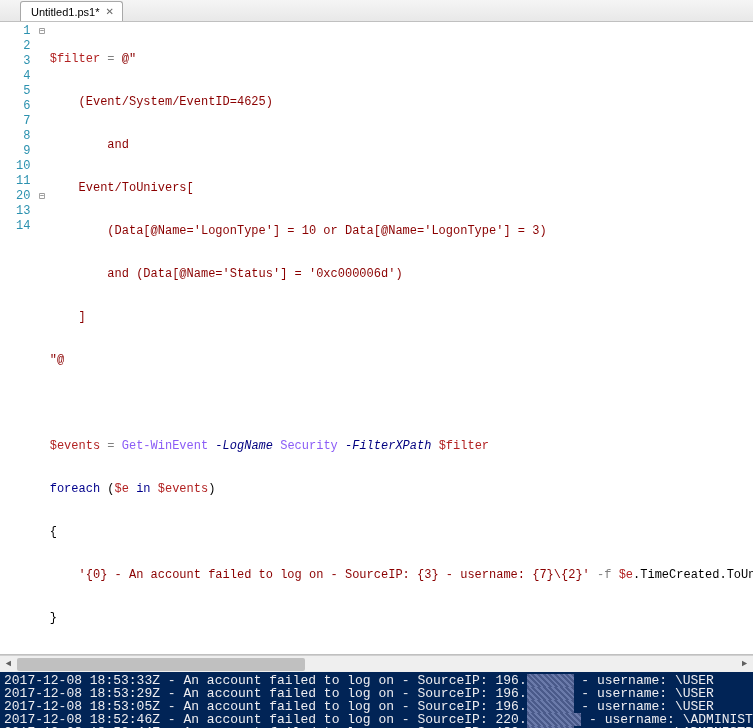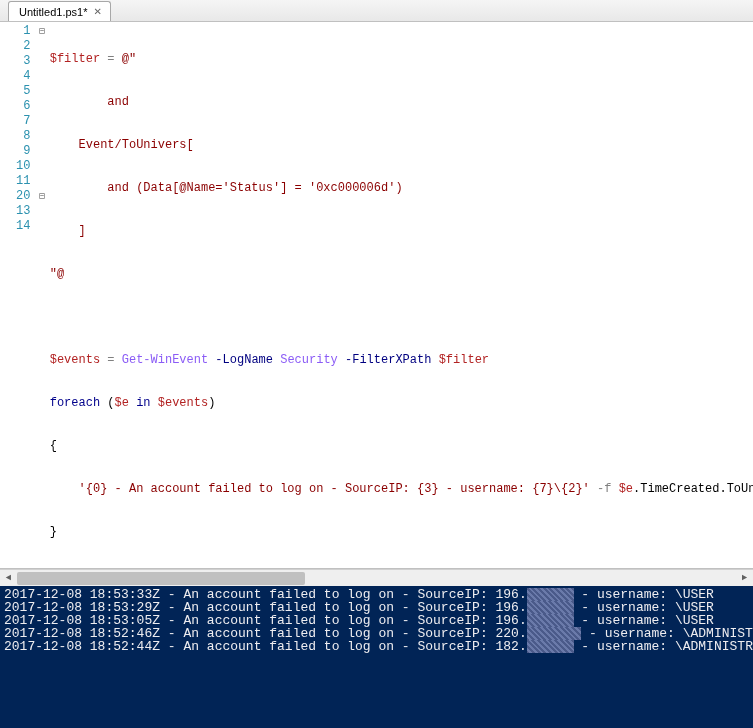--- a/index.html
+++ b/index.html
@@ -12,21 +12,21 @@
     overflow: hidden;
     display: flex;
     flex-direction: column;
   }
   .tab-bar {
     background: linear-gradient(#f5f5f5, #e8e8e8);
     border-bottom: 1px solid #c0c0c0;
     height: 22px;
     display: flex;
     align-items: flex-end;
-    padding-left: 8px;
+    padding-left: 20px;
   }
   .tab {
     background: #fff;
     border: 1px solid #a8a8a8;
     border-bottom: none;
     border-radius: 3px 3px 0 0;
     padding: 2px 8px 2px 10px;
     display: flex;
     align-items: center;
     gap: 6px;
@@ -64,21 +64,21 @@
   .code {
     padding: 2px 0 0 2px;
     white-space: pre;
     overflow: hidden;
   }
   .code div { height: 15px; line-height: 15px; }
   .tok-var { color: #b22222; }
   .tok-op { color: #808080; }
   .tok-str { color: #8b0000; }
   .tok-cmd { color: #8b5cf6; }
-  .tok-param { color: #000080; }
+  .tok-param { color: #000080; font-style: italic; }
   .tok-kw { color: #00008b; }
   .tok-brace { color: #000; }
   .tok-plain { color: #000; }
   .tok-purple { color: #8b5cf6; }
   .scrollbar-h {
     height: 17px;
     background: #efefef;
     border-top: 1px solid #d0d0d0;
     display: flex;
     align-items: center;
@@ -147,22 +147,24 @@
       <div></div>
       <div></div>
       <div></div>
       <div></div>
     <div>⊟</div>
     <div></div>
       <div></div>
   </div>
   <div class="code">
     <div><span class="tok-var">$filter</span><span class="tok-op"> = </span><span class="tok-str">@"</span></div>
+    <div><span class="tok-str">    (Event/System/EventID=4625)</span></div>
     <div><span class="tok-str">        and</span></div>
     <div><span class="tok-str">    Event/ToUnivers[</span></div>
+    <div><span class="tok-str">        (Data[@Name='LogonType'] = 10 or Data[@Name='LogonType'] = 3)</span></div>
     <div><span class="tok-str">        and (Data[@Name='Status'] = '0xc000006d')</span></div>
     <div><span class="tok-str">    ]</span></div>
     <div><span class="tok-str">"@</span></div>
     <div></div>
     <div><span class="tok-var">$events</span><span class="tok-op"> = </span><span class="tok-cmd">Get-WinEvent</span><span class="tok-param"> -LogName</span><span class="tok-purple"> Security</span><span class="tok-param"> -FilterXPath </span><span class="tok-var">$filter</span></div>
     <div><span class="tok-kw">foreach </span><span class="tok-brace">(</span><span class="tok-var">$e</span><span class="tok-kw"> in </span><span class="tok-var">$events</span><span class="tok-brace">)</span></div>
     <div><span class="tok-brace">{</span></div>
     <div><span class="tok-str">    '{0} - An account failed to log on - SourceIP: {3} - username: {7}\{2}'</span><span class="tok-op"> -f </span><span class="tok-var">$e</span><span class="tok-plain">.TimeCreated.ToUnivers</span></div>
     <div><span class="tok-brace">}</span></div>
   </div>

